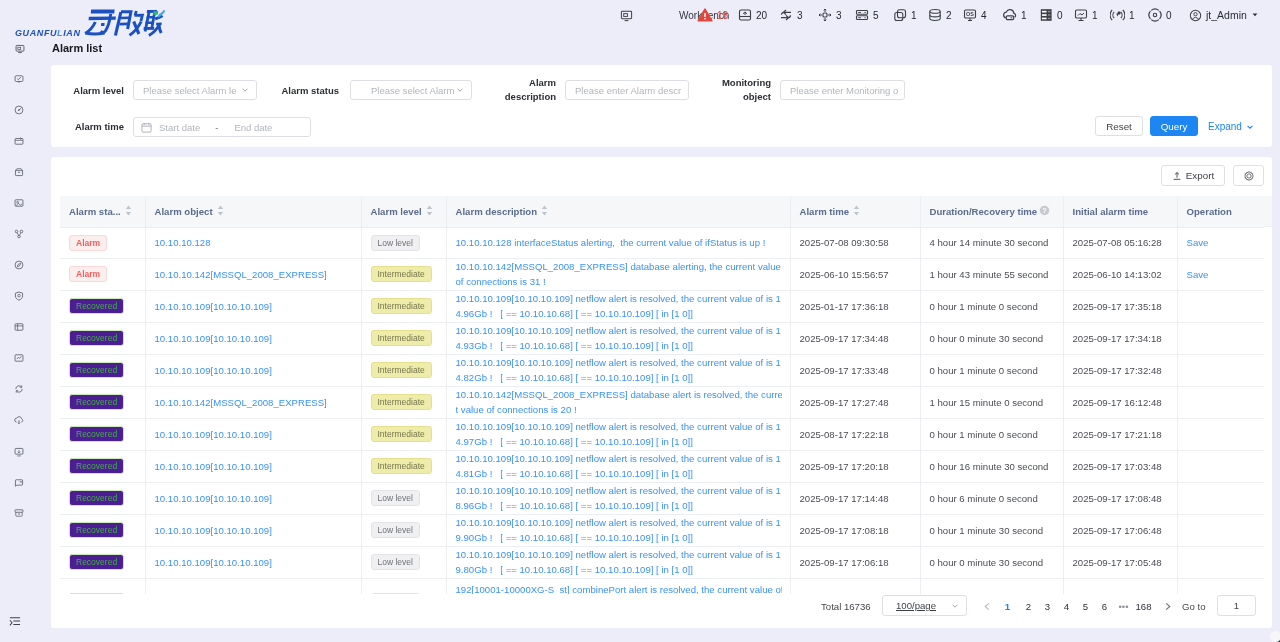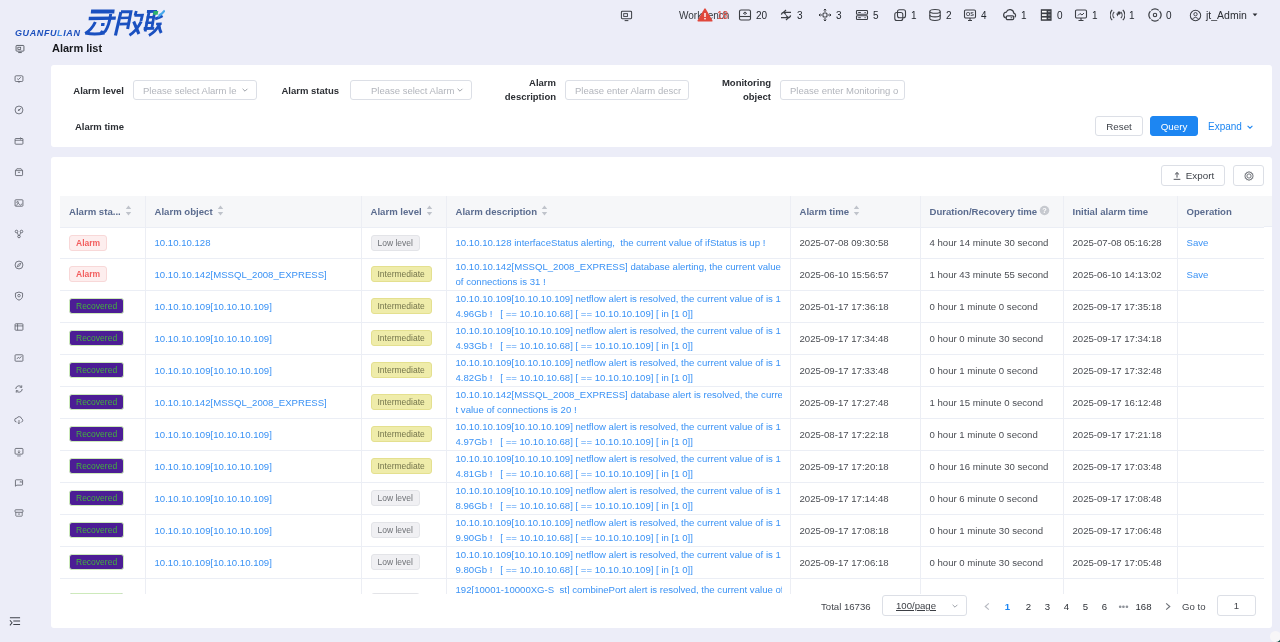--- a/index.html
+++ b/index.html
@@ -326,20 +326,29 @@
     </div>
   <div class="flabel" style="left:428px;top:11px;width:77px;line-height:14px;">Alarm<br>description</div>
   <div class="fctrl" style="left:514px;top:15px;width:124px;">
       <span class="ph">Please enter Alarm descr</span>
     </div>
   <div class="flabel" style="left:643px;top:11px;width:77px;line-height:14px;">Monitoring<br>object</div>
   <div class="fctrl" style="left:729px;top:15px;width:125px;">
       <span class="ph">Please enter Monitoring o</span>
     </div>
   <div class="flabel" style="left:0px;top:56px;width:73px;">Alarm time</div>
+  <div class="fctrl" style="left:82px;top:52px;width:178px;">
+    <svg style="margin-left:7px" width="11" height="11" viewBox="0 0 12 12">
+        <rect x="1" y="2" width="10" height="9" rx="1" fill="none" stroke="#a9acb3" stroke-width="1"></rect>
+        <path d="M1 4.5 H11 M3.5 1 V3 M8.5 1 V3" stroke="#a9acb3" stroke-width="1" fill="none"></path>
+      </svg>
+    <span style="padding-left:7px;">Start date</span>
+    <span style="margin-left:15px;color:#6f7278;">-</span>
+    <span style="margin-left:16px;">End date</span>
+  </div>
   <div class="btn" id="btn-reset">Reset</div>
   <div class="btn" id="btn-query">Query</div>
   <div id="expand">Expand <svg width="8" height="8" viewBox="0 0 10 10">
         <path d="M2 3.5 L5 6.5 L8 3.5" fill="none" stroke="#1d86f2" stroke-width="1.3"></path>
       </svg></div>
 </div>
 
 <div class="card" id="tcard">
   <div id="btn-export">
     <svg width="10" height="10" viewBox="0 0 12 12">

